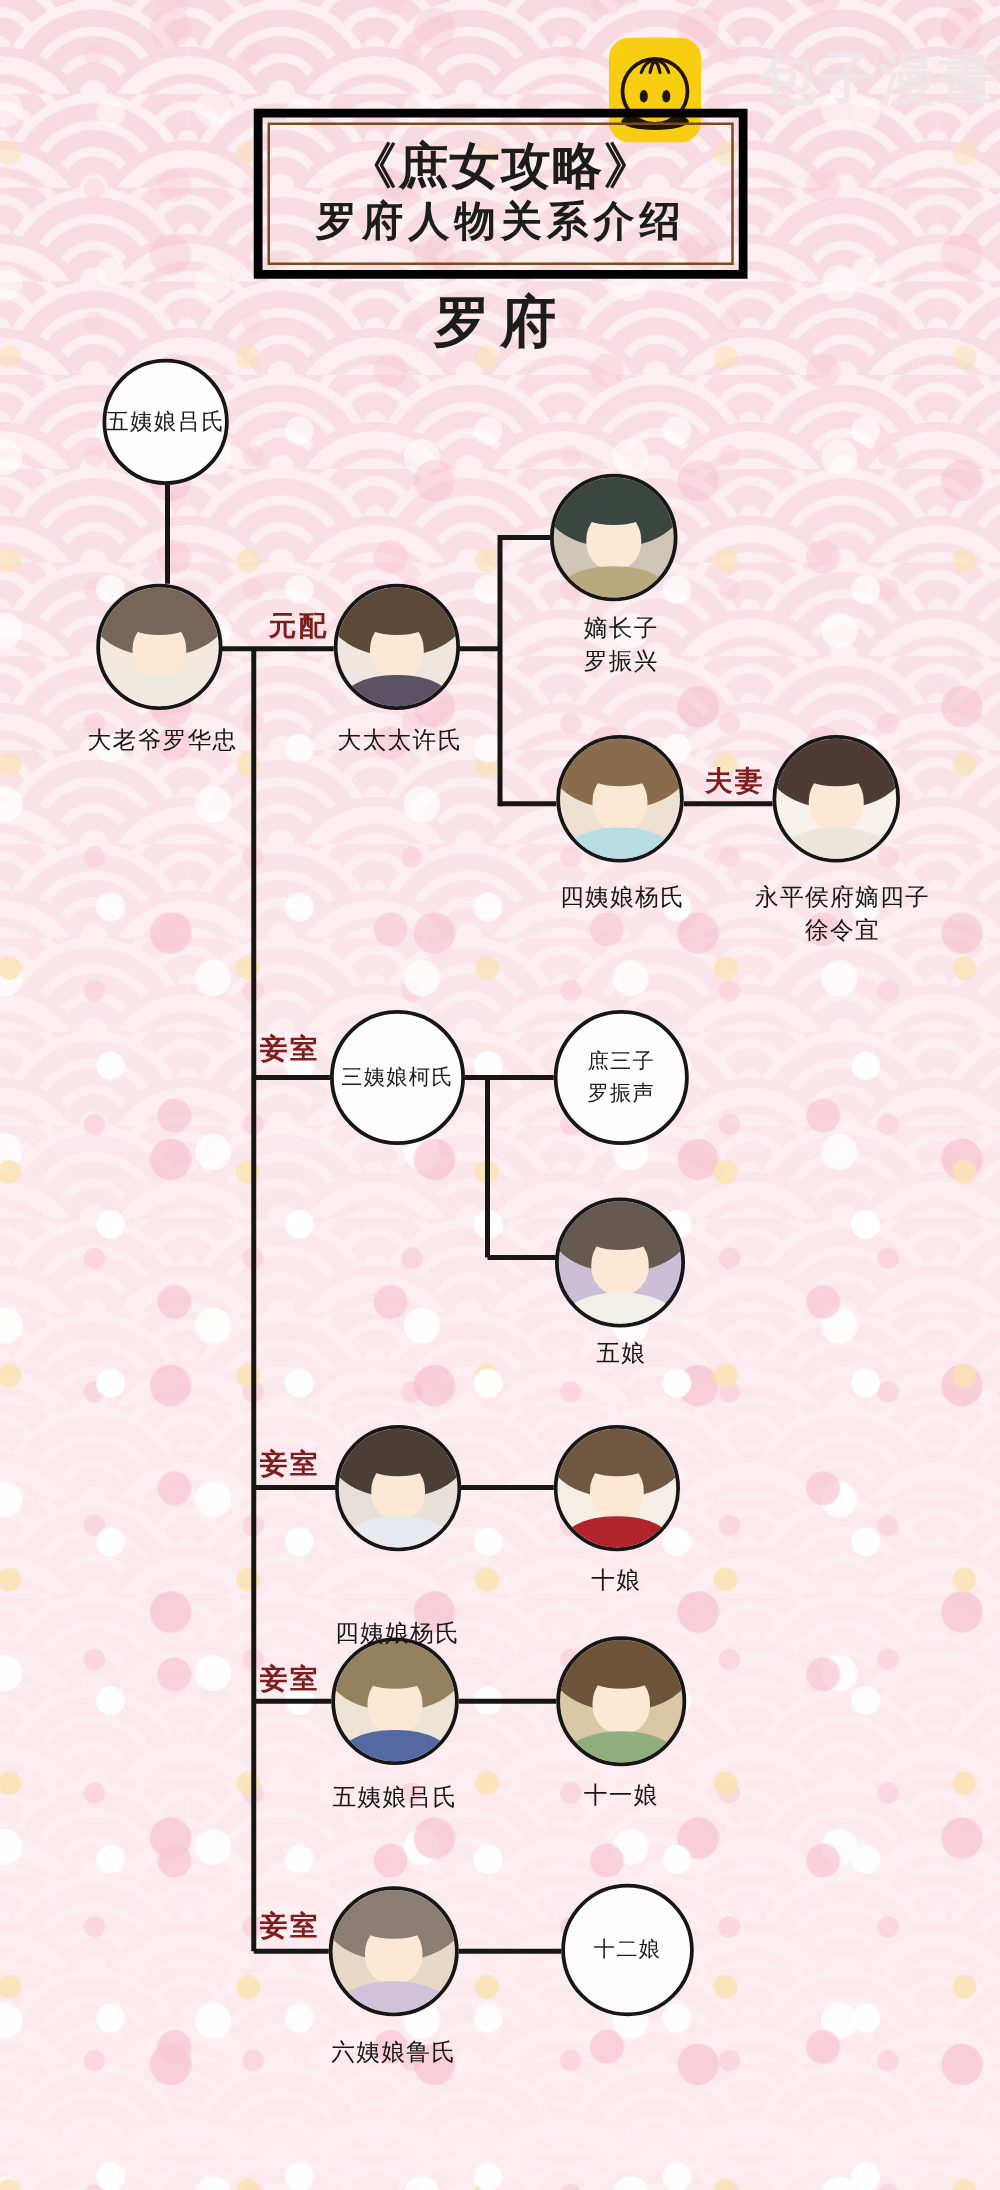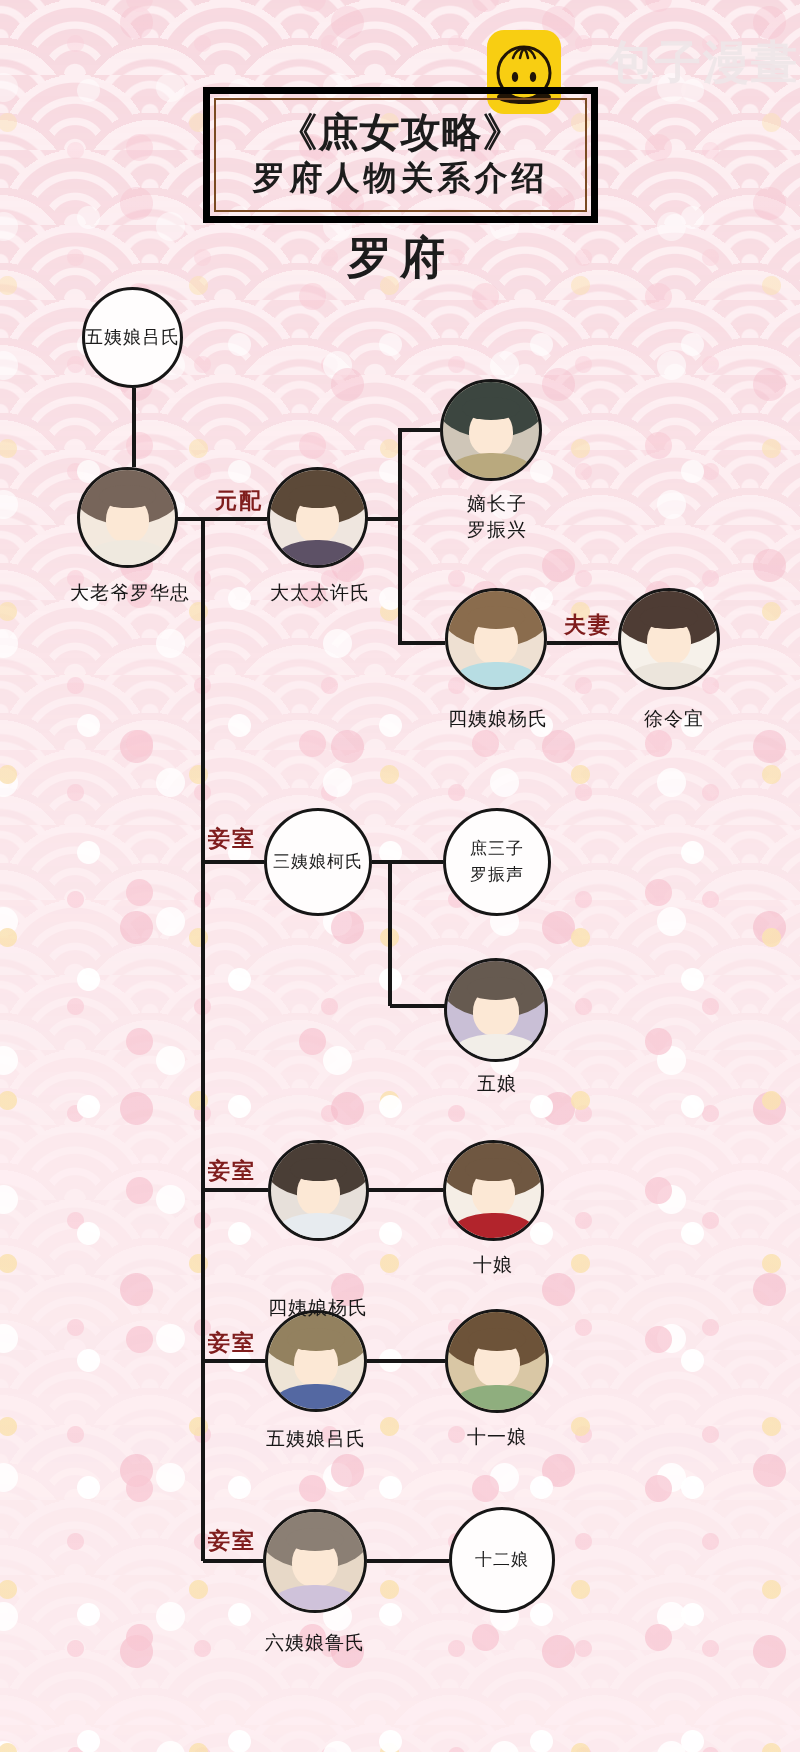--- a/index.html
+++ b/index.html
@@ -275,20 +275,21 @@
   </div>
 
   <div class="nlabel l-dalaoye">大老爷罗华忠</div>
   <div class="nlabel l-dataitai">大太太许氏</div>
   <div class="nlabel l-dizhangzi">
     <div>嫡长子</div>
     <div>罗振兴</div>
   </div>
   <div class="nlabel l-dizhangnv">四姨娘杨氏</div>
   <div class="nlabel l-xulingyi">
+    <div>永平侯府嫡四子</div>
     <div>徐令宜</div>
   </div>
   <div class="nlabel l-wuniang">五娘</div>
   <div class="nlabel l-siyiniang">四姨娘杨氏</div>
   <div class="nlabel l-shiniang">十娘</div>
   <div class="nlabel l-wuyiniang">五姨娘吕氏</div>
   <div class="nlabel l-shiyiniang">十一娘</div>
   <div class="nlabel l-liuyiniang">六姨娘鲁氏</div>
 
   <div class="rlabel r-yuanpei">元配</div>

